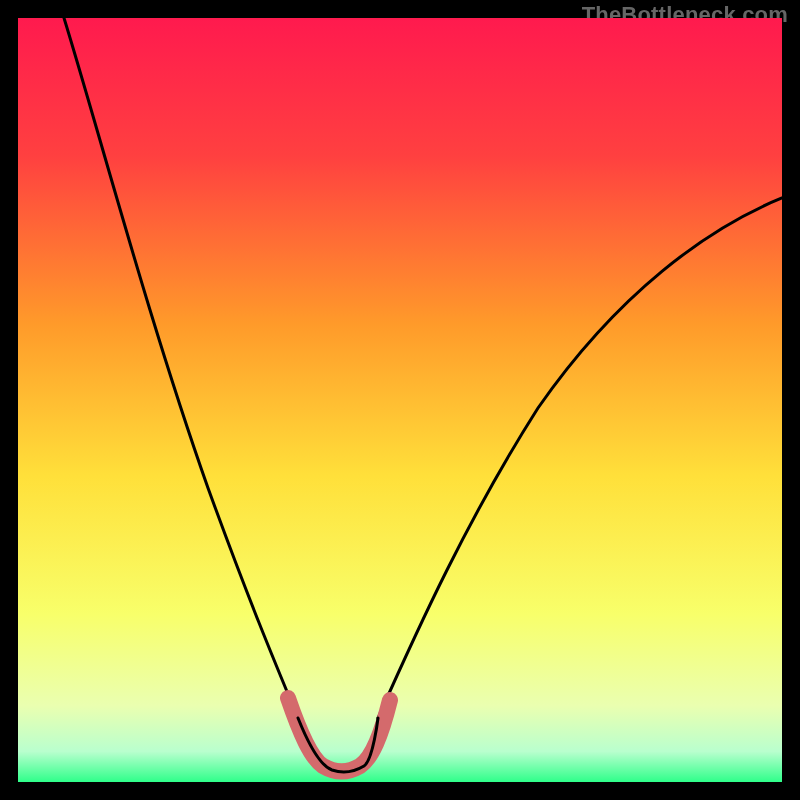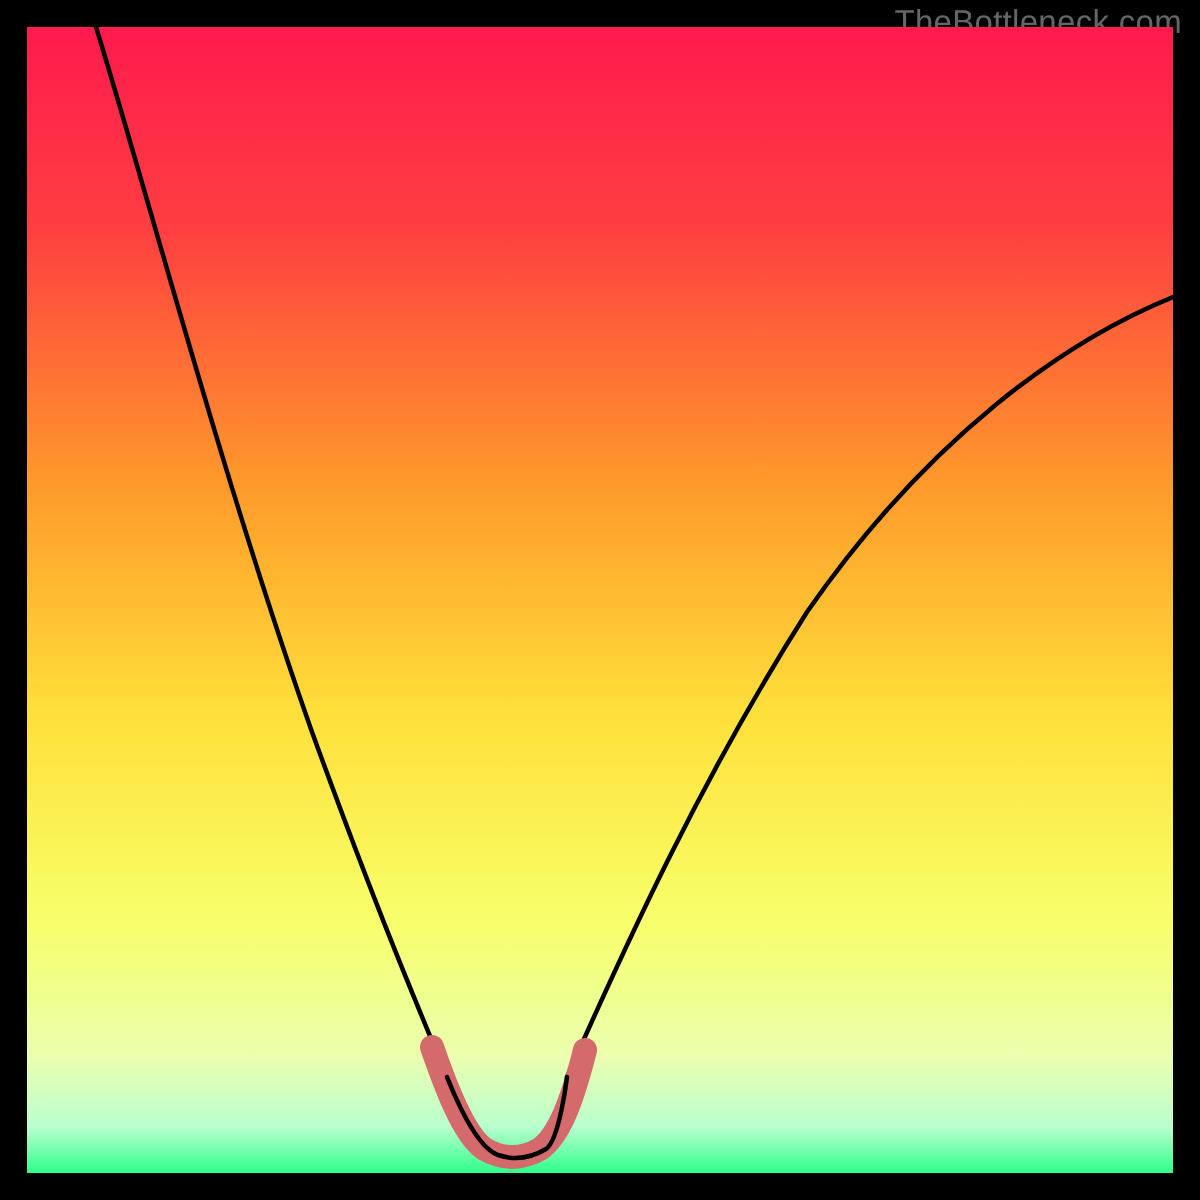--- a/index.html
+++ b/index.html
@@ -25,21 +25,21 @@
     top: 0;
     width: 100%;
     height: 100%;
   }
   .watermark {
     position: absolute;
     top: 2px;
     right: 12px;
     color: #666;
     font-size: 22px;
-    font-weight: 400;
+    font-weight: 700;
     letter-spacing: 0.2px;
   }
   svg.curves {
     position: absolute;
     left: 0;
     top: 0;
     width: 100%;
     height: 100%;
   }
 </style>

